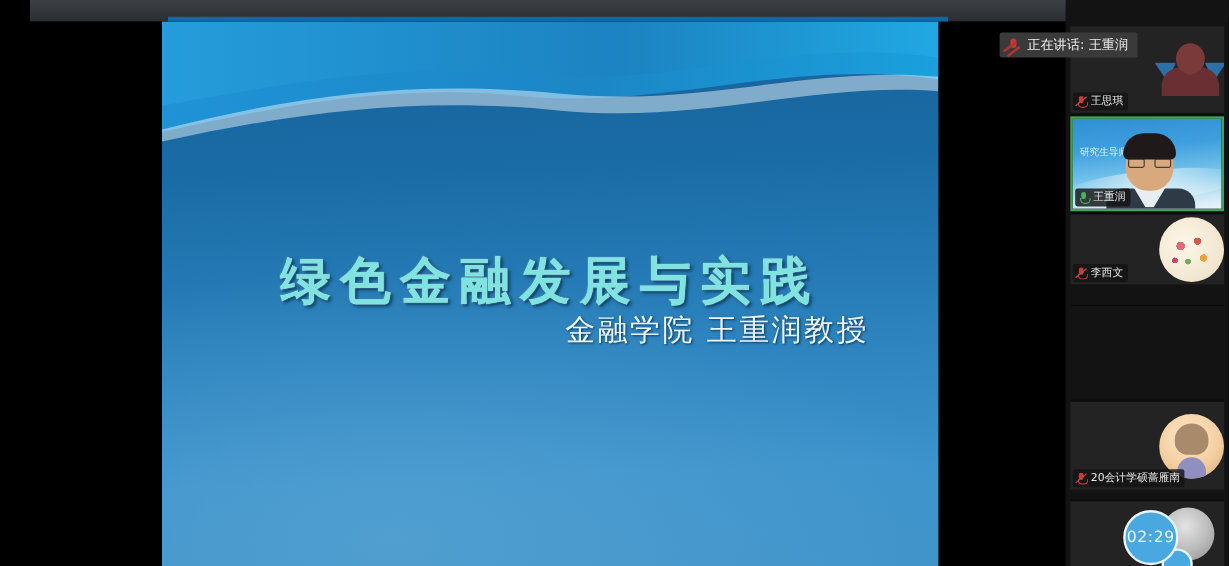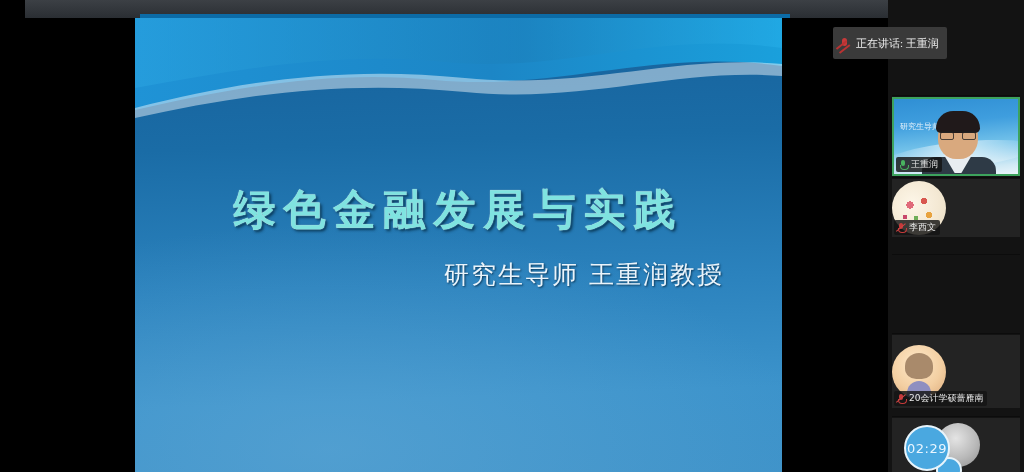--- a/index.html
+++ b/index.html
@@ -80,21 +80,21 @@
     left: 0; top: 0;
     width: 647px;
     height: 120px;
     overflow: hidden;
   }
   .slide-wave-wrap svg { display: block; }
 
   .slide-title {
     position: absolute;
     left: 0;
-    top: 164px;
+    top: 188px;
     width: 647px;
     text-align: center;
     font-family: "DejaVu Sans", "Liberation Sans", sans-serif;
     font-size: 42px;
     font-weight: bold;
     letter-spacing: 8px;
     color: #7fe3e0;
     text-shadow:
       0 0 1px #ffffff,
       1px 1px 0px #0c4f77,
@@ -108,29 +108,28 @@
     letter-spacing: 2px;
     color: #eaf4fb;
     text-shadow: 1px 1px 2px rgba(5,45,75,0.9);
   }
 
   
   .speaking-toast {
     position: absolute;
     left: 833px;
     top: 27px;
-    height: 32px;
+    height: 21px;
     padding: 0 8px 0 5px;
     display: flex;
     align-items: center;
     gap: 5px;
     background: #3a3a3a;
     border-radius: 2px;
     z-index: 40;
-    font-family: Liberation Serif, serif;
   }
   .speaking-toast .label {
     font-size: 11px;
     color: #f0f0f0;
     white-space: nowrap;
   }
   .mic-red {
     width: 13px; height: 13px;
     flex: 0 0 13px;
     position: relative;
@@ -174,21 +173,21 @@
     border: 2px solid #3da35d;
     box-sizing: border-box;
     left: 4px;
     width: 128px;
   }
   .tile-inner {
     position: absolute;
     inset: 0;
     display: flex;
     align-items: center;
-    justify-content: flex-start;
+    justify-content: flex-end;
   }
   .namebadge {
     position: absolute;
     left: 2px;
     bottom: 2px;
     height: 15px;
     max-width: 122px;
     padding: 0 4px 0 2px;
     display: flex;
     align-items: center;
@@ -478,31 +477,48 @@
               <stop offset="60%" stop-color="#1b7fba"></stop>
               <stop offset="100%" stop-color="#27b0ea"></stop>
             </linearGradient>
           </defs>
           <path d="M0,0 L647,0 L647,48 C520,30 420,74 300,62 C190,51 90,72 0,92 Z" fill="url(#wv1)"></path>
           <path d="M0,90 C110,62 210,48 330,60 C450,72 540,36 647,46 L647,58 C540,50 450,86 330,74 C210,62 110,76 0,100 Z" fill="rgba(255,255,255,0.45)"></path>
           <path d="M0,0 L647,0 L647,30 C520,12 430,56 310,44 C200,33 100,52 0,70 Z" fill="url(#wv2)" opacity="0.5"></path>
         </svg>
       </div>
       <div class="slide-title">绿色金融发展与实践</div>
-      <div class="slide-subtitle">研究生导师 王重润教授</div>
+      <div class="slide-subtitle">金融学院 王重润教授</div>
     </div>
   </div>
 
   <div class="speaking-toast">
     <span class="mic-red"></span>
     <span class="label">正在讲话: 王重润</span>
   </div>
 
   <div class="sidebar">
 
+    <div class="tile" style="top:22px;height:72px;">
+      <div class="tile-inner">
+        <div class="tile-head">
+          <div class="wingL"></div>
+            <div class="wingR"></div>
+          <div class="sh"></div>
+            <div class="hd"></div>
+        </div>
+      </div>
+      <div class="namebadge">
+        <span class="mic-icon muted">
+            <i></i>
+            <b></b>
+          </span>
+        <span class="nm">王思琪</span>
+      </div>
+    </div>
     <div class="divider" style="top:95px;"></div>
 
     <div class="tile speaking" style="top:97px;height:79px;">
       <div class="video-bg">
         <div class="bgtext">研究生导师 (2022)</div>
         <div class="swoosh"></div>
         <div class="person-body"></div>
         <div class="person-collar"></div>
         <div class="person-head"></div>
         <div class="person-hair"></div>

